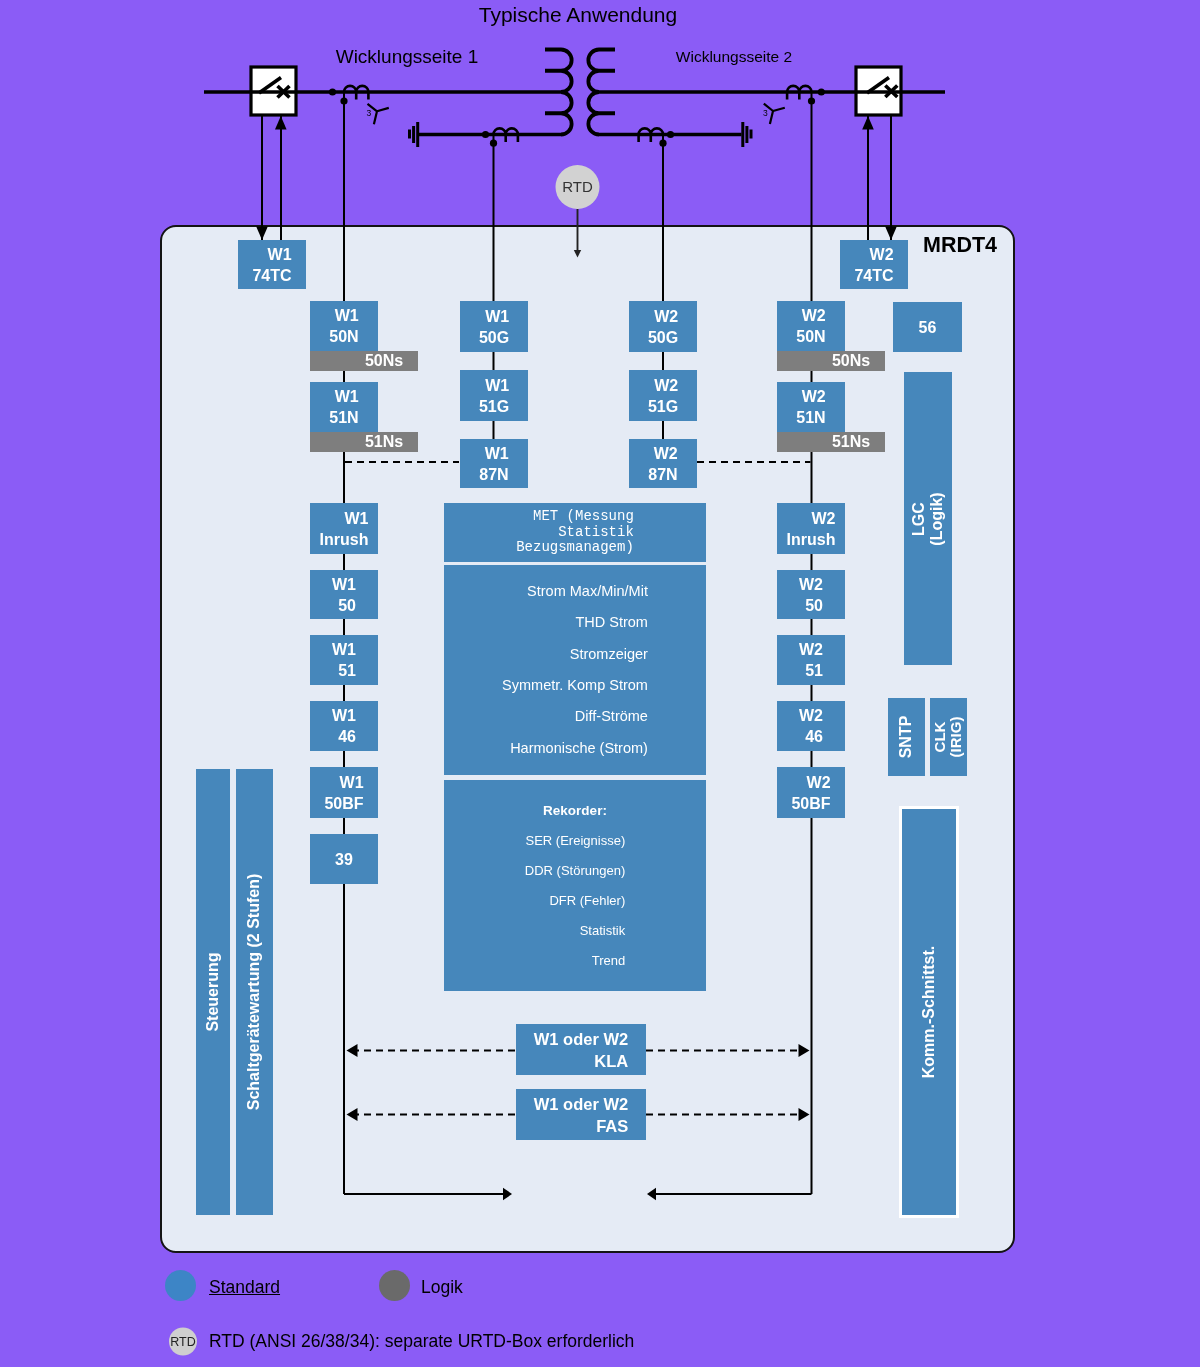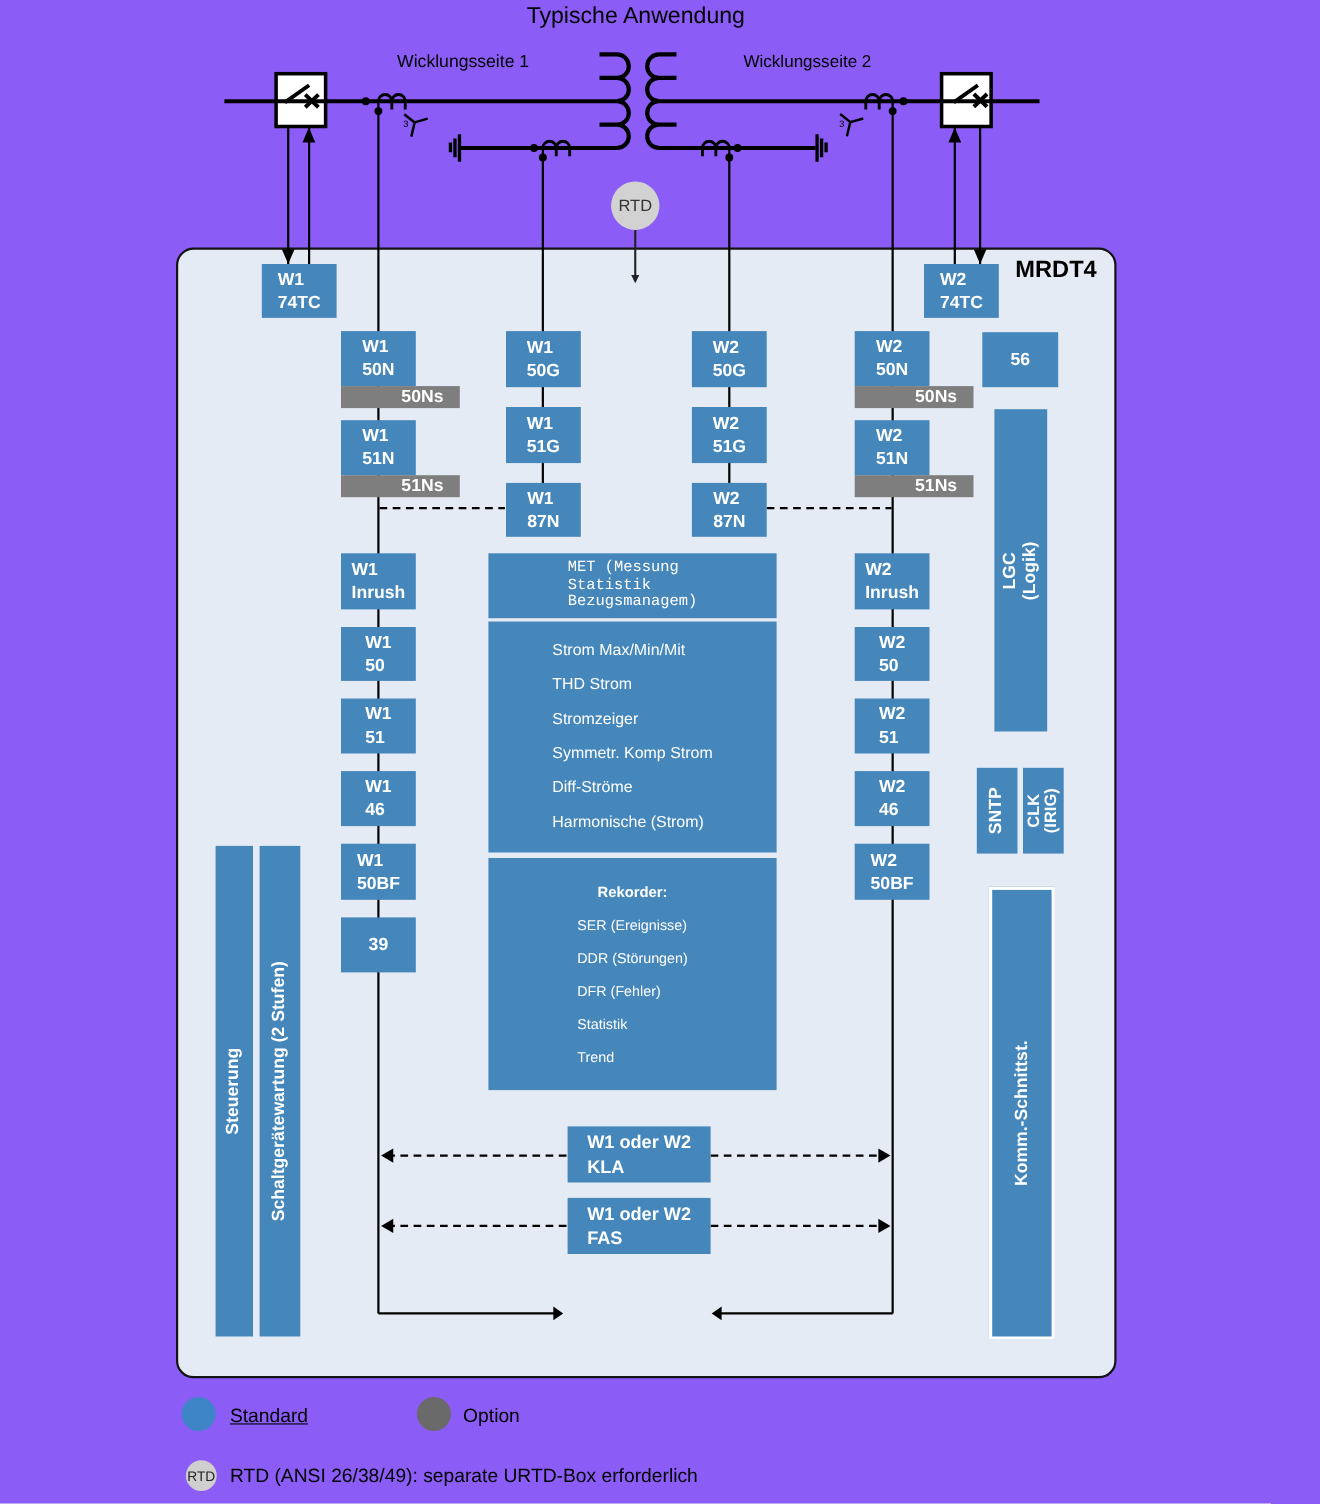--- a/index.html
+++ b/index.html
@@ -1,32 +1,32 @@
 <!DOCTYPE html>
 <html><head>
 <meta charset="utf-8">
 <style>
 html,body{margin:0;padding:0;background:#fff;}
 #page{position:relative;width:1200px;height:1367px;font-family:"Liberation Sans",sans-serif;overflow:hidden;background:#8b5cf6;}
 #bigbox{position:absolute;left:160px;top:225px;width:851px;height:1024px;background:#e5ebf5;border:2px solid #141414;border-radius:16px;}
 #ovl{position:absolute;left:0;top:0;z-index:3;}
-.b{position:absolute;z-index:4;background:#4687bb;color:#fff;font-weight:bold;display:flex;flex-direction:column;align-items:center;justify-content:center;text-align:left;font-size:16px;line-height:21px;}
+.b{position:absolute;z-index:4;background:#4687bb;color:#fff;font-weight:bold;display:flex;flex-direction:column;align-items:center;justify-content:center;text-align:right;font-size:16px;line-height:21px;}
 .g{position:absolute;z-index:4;background:#7e7e7e;color:#fff;font-weight:bold;display:flex;align-items:center;justify-content:center;font-size:16px;padding-left:40px;}
 .v{position:absolute;z-index:4;background:#4687bb;color:#fff;font-weight:bold;display:flex;align-items:center;justify-content:center;text-align:center;}
 .vt{transform:rotate(-90deg);white-space:nowrap;line-height:18px;font-size:16px;}
 .t{position:absolute;z-index:5;color:#000;}
 .ctr{display:flex;align-items:center;justify-content:center;text-align:center;}
 </style>
 </head>
 <body>
 <div id="page">
 <div id="bigbox"></div>
 
 <div class="t ctr" style="left:428px;top:2px;width:300px;height:25px;font-size:21px;">Typische Anwendung</div>
-<div class="t ctr" style="left:321px;top:48px;width:200px;height:18px;font-size:16px;">Wicklungsseite 1</div>
+<div class="t ctr" style="left:307px;top:48px;width:200px;height:18px;font-size:19px;">Wicklungsseite 1</div>
 <div class="t ctr" style="left:634px;top:48px;width:200px;height:18px;font-size:15.5px;">Wicklungsseite 2</div>
 <div class="t" style="left:923px;top:236px;font-size:21.5px;line-height:19px;font-weight:bold;">MRDT4</div>
 
 <svg id="ovl" width="1200" height="1367" viewBox="0 0 1200 1367">
 <g stroke="#000" fill="none">
 
 <rect x="251" y="67" width="45" height="48" fill="#fff" stroke-width="3.2"></rect>
 <rect x="856" y="67" width="45" height="48" fill="#fff" stroke-width="3.2"></rect>
 
 <path d="M204 92 H561 M599 92 H945" stroke-width="3.6"></path>
@@ -96,22 +96,22 @@
 <circle cx="577.5" cy="187" r="22" fill="#d2d2d2"></circle>
 <text x="577.5" y="192" font-size="15" fill="#333" text-anchor="middle" font-family="Liberation Sans, sans-serif">RTD</text>
 
 <circle cx="180.5" cy="1285.5" r="15.5" fill="#3d85c6"></circle>
 <circle cx="394.5" cy="1285.5" r="15.5" fill="#6a6a6a"></circle>
 <circle cx="183" cy="1341.5" r="14" fill="#cfcfcf"></circle>
 <text x="183" y="1346" font-size="12.5" fill="#222" text-anchor="middle" font-family="Liberation Sans, sans-serif">RTD</text>
 </svg>
 
 <div class="t" style="left:209px;top:1277px;font-size:17.5px;z-index:5;text-decoration:underline;">Standard</div>
-<div class="t" style="left:421px;top:1277px;font-size:17.5px;z-index:5;">Option</div>
-<div class="t" style="left:209px;top:1331px;font-size:17.5px;z-index:5;">RTD (ANSI 26/38/49): separate URTD-Box erforderlich</div>
+<div class="t" style="left:421px;top:1277px;font-size:17.5px;z-index:5;">Logik</div>
+<div class="t" style="left:209px;top:1331px;font-size:17.5px;z-index:5;">RTD (ANSI 26/38/34): separate URTD-Box erforderlich</div>
 
 <div class="b" style="left:238px;top:240px;width:68px;height:49px;">W1<br>74TC</div>
 <div class="b" style="left:840px;top:240px;width:68px;height:49px;">W2<br>74TC</div>
 
 <div class="b" style="left:310px;top:301px;width:68px;height:50px;">W1<br>50N</div>
 <div class="g" style="left:310px;top:351px;width:68px;height:20px;">50Ns</div>
 <div class="b" style="left:310px;top:382px;width:68px;height:50px;">W1<br>51N</div>
 <div class="g" style="left:310px;top:432px;width:68px;height:20px;">51Ns</div>
 
 <div class="b" style="left:460px;top:301px;width:68px;height:51px;">W1<br>50G</div>

